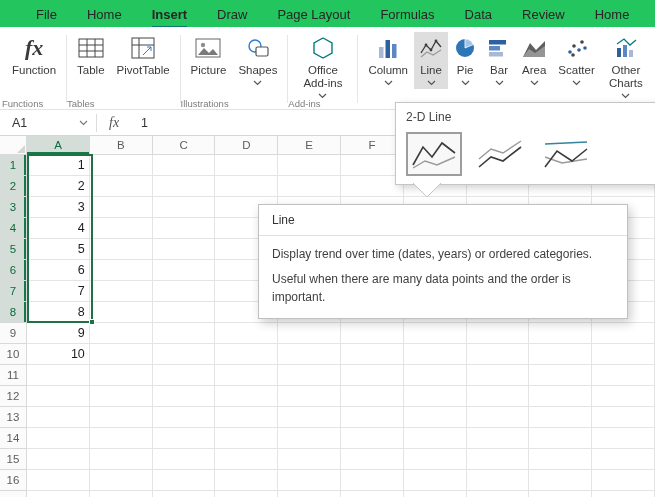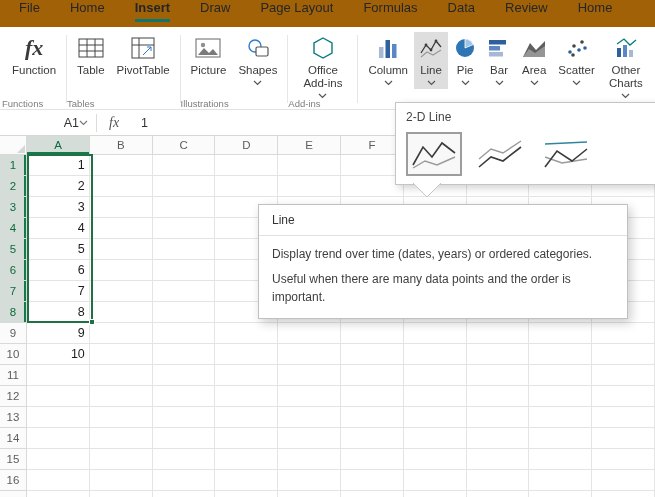--- a/index.html
+++ b/index.html
@@ -1,20 +1,20 @@
 <!DOCTYPE html>
 <html><head>
 <meta charset="utf-8">
 <style>
   *{box-sizing:border-box;margin:0;padding:0}
   html,body{width:655px;height:497px;overflow:hidden;background:#fff;
     font-family:"Liberation Sans","DejaVu Sans",sans-serif;color:#333}
 
   
-  .menubar{display:flex;height:27px;padding-left:4px;background:#a16207}
+  .menubar{display:flex;align-items:flex-end;height:27px;padding-left:21px;background:#22c55e}
   .menu-item{padding:0 15px 5px;font-size:13px;color:#262626;cursor:default;white-space:nowrap}
   .menu-item span{padding-bottom:4px}
   .menu-item.active span{border-bottom:3px solid #0f766e;font-weight:700}
 
   
   .ribbon{display:flex;align-items:stretch;height:83px;padding:2px 0 0 2px;
     border-bottom:1px solid #e3e3e3;background:#fff;position:relative}
   .rgroup{position:relative;display:flex;align-items:flex-start;padding:3px 4px 15px}
   .rsep{width:1px;background:#e6e6e6;margin:6px 0}
   .glabel{position:absolute;bottom:0;left:0;right:0;
@@ -25,21 +25,21 @@
   .rbtn.open{background:#dedede}
   .blabel{line-height:1.15;text-align:center}
   .wrap{max-width:52px}
   .fx-icon{font-family:"Liberation Serif",serif;font-style:italic;font-weight:700;
     font-size:22px;color:#3a3a3a}
   .chev{line-height:0}
 
   
   .formulabar{display:flex;align-items:center;height:26px;border-bottom:1px solid #d6d6d6;
     font-size:12.5px;color:#333;background:#fff}
-  .namebox{width:96px;display:flex;align-items:center;justify-content:flex-end;
+  .namebox{width:96px;display:flex;align-items:center;justify-content:space-between;
     padding:0 8px 0 12px;height:100%}
   .fsep{width:1px;height:18px;background:#dcdcdc}
   .fxsym{font-family:"Liberation Serif",serif;font-style:italic;font-size:14px;
     color:#555;padding:0 12px}
   .fvalue{padding-left:10px}
 
   
   .grid{position:absolute;left:0;top:136px;width:655px;height:361px;overflow:hidden;background:#fff}
   .ghead{display:flex;height:19px}
   .corner{width:28px;height:19px;border-right:1px solid #d9d9d9;border-bottom:1px solid #d9d9d9;

